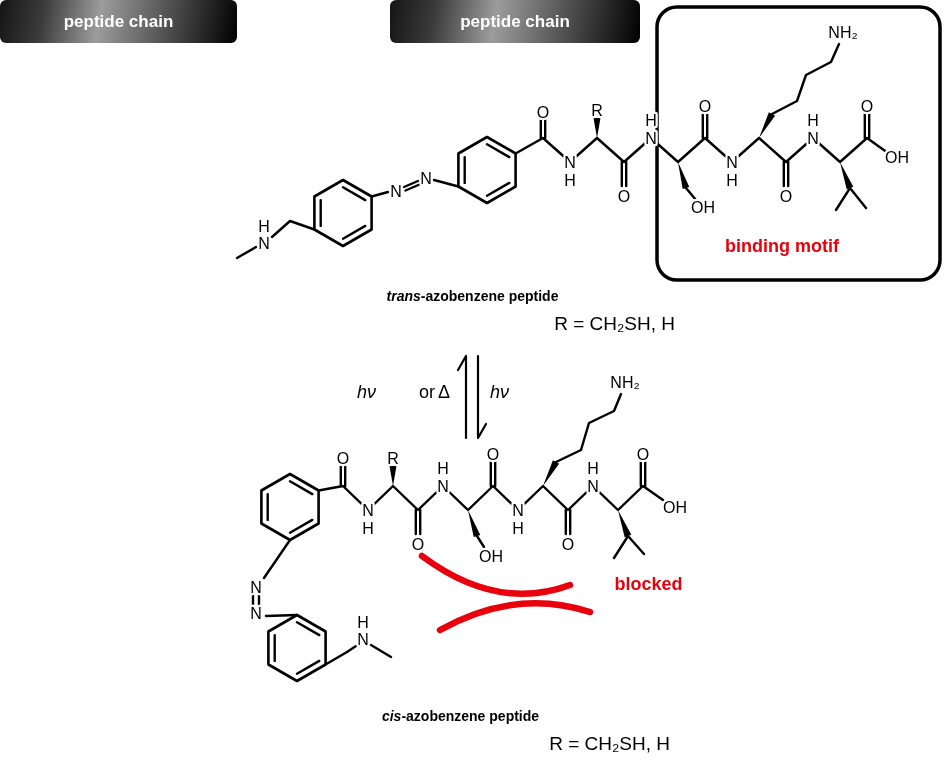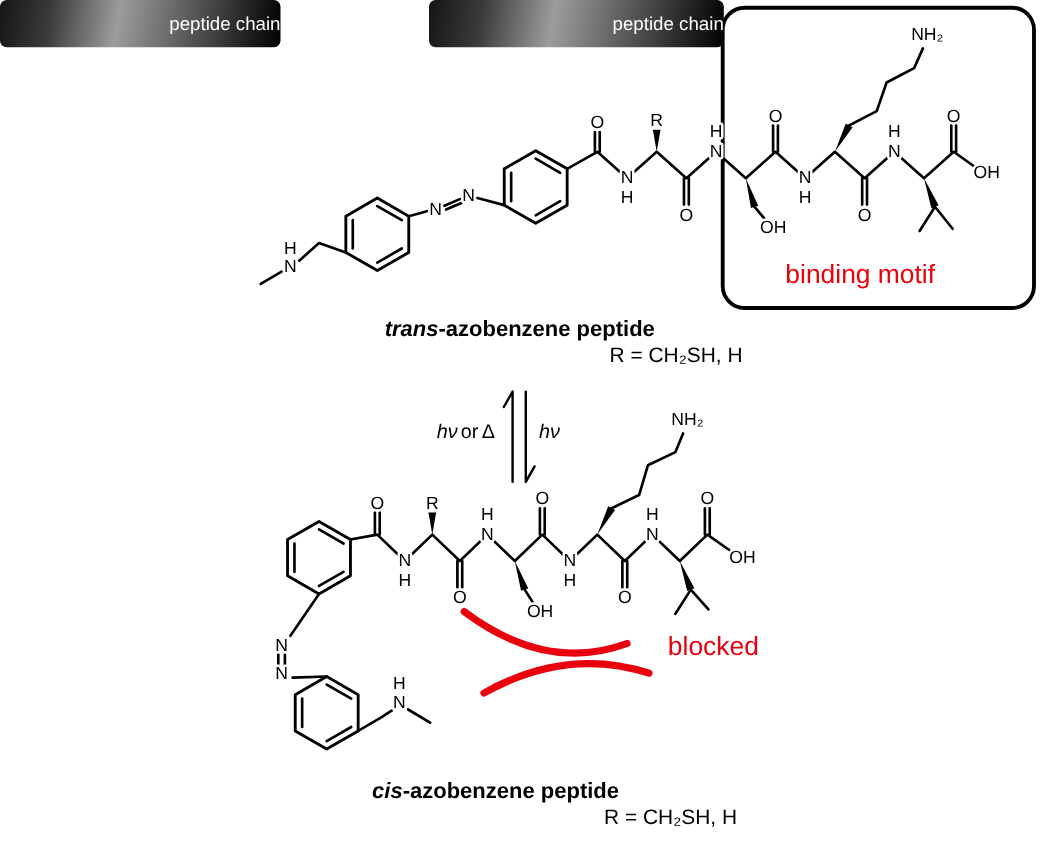--- a/index.html
+++ b/index.html
@@ -12,40 +12,40 @@
   .ring{stroke:#000;stroke-width:2.6;fill:none;stroke-linejoin:round;}
   .wedge{fill:#000;stroke:none;}
   .motif-box{fill:none;stroke:#000;stroke-width:3.5;}
   .atom{font-family:"Liberation Sans",sans-serif;font-size:16px;fill:#000;
         text-anchor:middle;dominant-baseline:central;
         stroke:#fff;stroke-width:4.5px;paint-order:stroke;stroke-linejoin:round;}
   .arc{stroke:#e8000d;stroke-width:6.5;fill:none;stroke-linecap:round;}
   .eqarrow{stroke:#000;stroke-width:2.2;fill:none;stroke-linecap:round;}
 
   
-  .chain-box{position:absolute;display:flex;align-items:center;justify-content:flex-end;
-             border-radius:6px;color:#fff;font-weight:normal;font-size:17px;
-             background:linear-gradient(100deg,#151515 0%,#3a3a3a 18%,#9c9c9c 42%,#565656 68%,#000 100%);padding-left:18px;}
+  .chain-box{position:absolute;display:flex;align-items:center;justify-content:center;
+             border-radius:6px;color:#fff;font-weight:bold;font-size:17px;
+             background:linear-gradient(100deg,#151515 0%,#3a3a3a 18%,#9c9c9c 42%,#565656 68%,#000 100%);}
   .top-chain{left:0;top:239;width:237px;height:43px;}
   .bottom-chain{left:390px;top:640;width:250px;height:43px;}
-  .red-label{position:absolute;color:#e8000d;font-weight:normal;font-size:24px;text-align:center;line-height:1.15;}
+  .red-label{position:absolute;color:#e8000d;font-weight:bold;font-size:18px;text-align:center;line-height:1.15;}
   .binding-motif-label{left:672px;top:236px;width:220px;}
   .blocked-label{left:556px;top:574px;width:185px;}
-  .caption{position:absolute;text-align:center;font-weight:bold;font-size:20px;width:405px;}
+  .caption{position:absolute;text-align:center;font-weight:bold;font-size:14px;width:405px;}
   .caption .ital{font-style:italic;}
   .caption-sub{position:absolute;text-align:right;font-size:19px;width:405px;font-weight:normal;}
   .top-caption{left:270px;top:288px;}
   .top-sub{left:270px;top:313px;}
-  .bottom-caption{left:248px;top:708px;}
+  .bottom-caption{left:258px;top:708px;}
   .bottom-sub{left:265px;top:733px;}
   .eq-label{position:absolute;font-size:18px;}
   .eq-left{left:330px;top:382px;width:120px;text-align:right;}
   .eq-right{left:490px;top:382px;}
   .hv{font-style:italic;}
-  .eq-or{font-style:normal;padding:0 3px;}
+  .eq-or{font-style:normal;padding:0 3px;margin-left:40px;}
 </style>
 </head>
 <body>
 
 <div class="stage">
 
   <svg width="947" height="766" viewBox="0 0 947 766">
 
     <g>
       <rect class="motif-box" x="657" y="7" width="283" height="273" rx="20"></rect>

